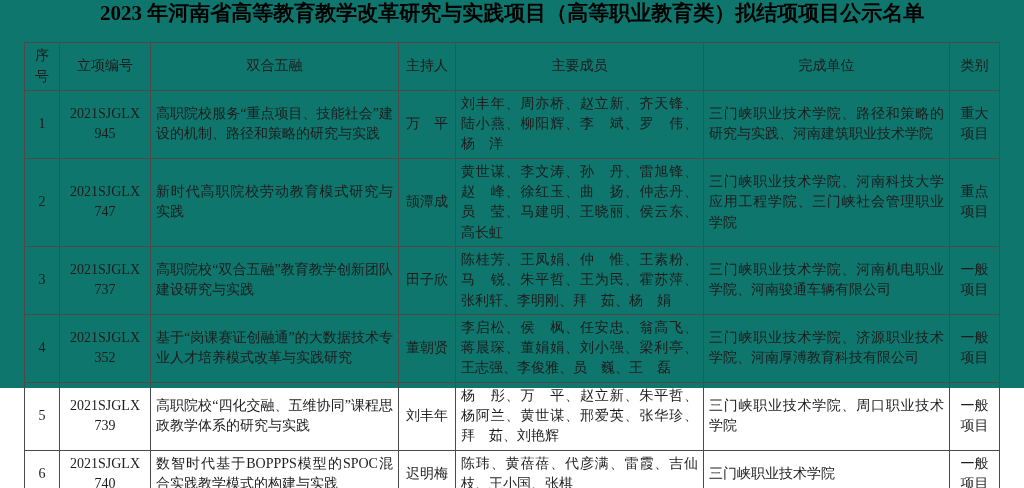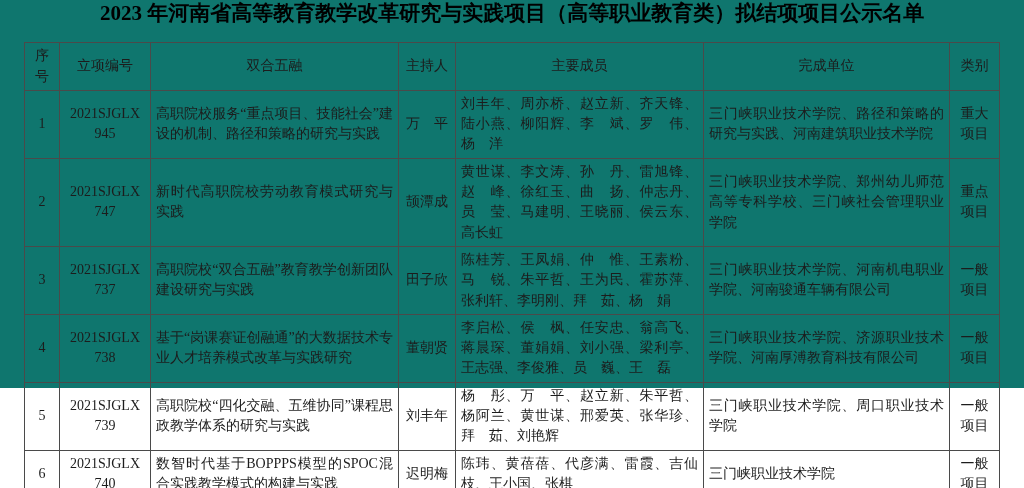--- a/index.html
+++ b/index.html
@@ -110,35 +110,35 @@
           <td>刘丰年、周亦桥、赵立新、齐天锋、陆小燕、柳阳辉、李　斌、罗　伟、杨　洋</td>
           <td>三门峡职业技术学院、路径和策略的研究与实践、河南建筑职业技术学院</td>
           <td>重大项目</td>
         </tr>
         <tr>
           <td>2</td>
           <td>2021SJGLX 747</td>
           <td>新时代高职院校劳动教育模式研究与实践</td>
           <td>颉潭成</td>
           <td>黄世谋、李文涛、孙　丹、雷旭锋、赵　峰、徐红玉、曲　扬、仲志丹、员　莹、马建明、王晓丽、侯云东、高长虹</td>
-          <td>三门峡职业技术学院、郑州幼儿师范高等专科学校、三门峡社会管理职业学院</td>
+          <td>三门峡职业技术学院、河南科技大学应用工程学院、三门峡社会管理职业学院</td>
           <td>重点项目</td>
         </tr>
         <tr>
           <td>3</td>
           <td>2021SJGLX 737</td>
           <td>高职院校“双合五融”教育教学创新团队建设研究与实践</td>
           <td>田子欣</td>
           <td>陈桂芳、王凤娟、仲　惟、王素粉、马　锐、朱平哲、王为民、霍苏萍、张利轩、李明刚、拜　茹、杨　娟</td>
           <td>三门峡职业技术学院、河南机电职业学院、河南骏通车辆有限公司</td>
           <td>一般项目</td>
         </tr>
         <tr>
           <td>4</td>
-          <td>2021SJGLX 738</td>
+          <td>2021SJGLX 352</td>
           <td>基于“岗课赛证创融通”的大数据技术专业人才培养模式改革与实践研究</td>
           <td>董朝贤</td>
           <td>李启松、侯　枫、任安忠、翁高飞、蒋晨琛、董娟娟、刘小强、梁利亭、王志强、李俊雅、员　巍、王　磊</td>
           <td>三门峡职业技术学院、济源职业技术学院、河南厚溥教育科技有限公司</td>
           <td>一般项目</td>
         </tr>
         <tr>
           <td>5</td>
           <td>2021SJGLX 739</td>
           <td>高职院校“四化交融、五维协同”课程思政教学体系的研究与实践</td>

